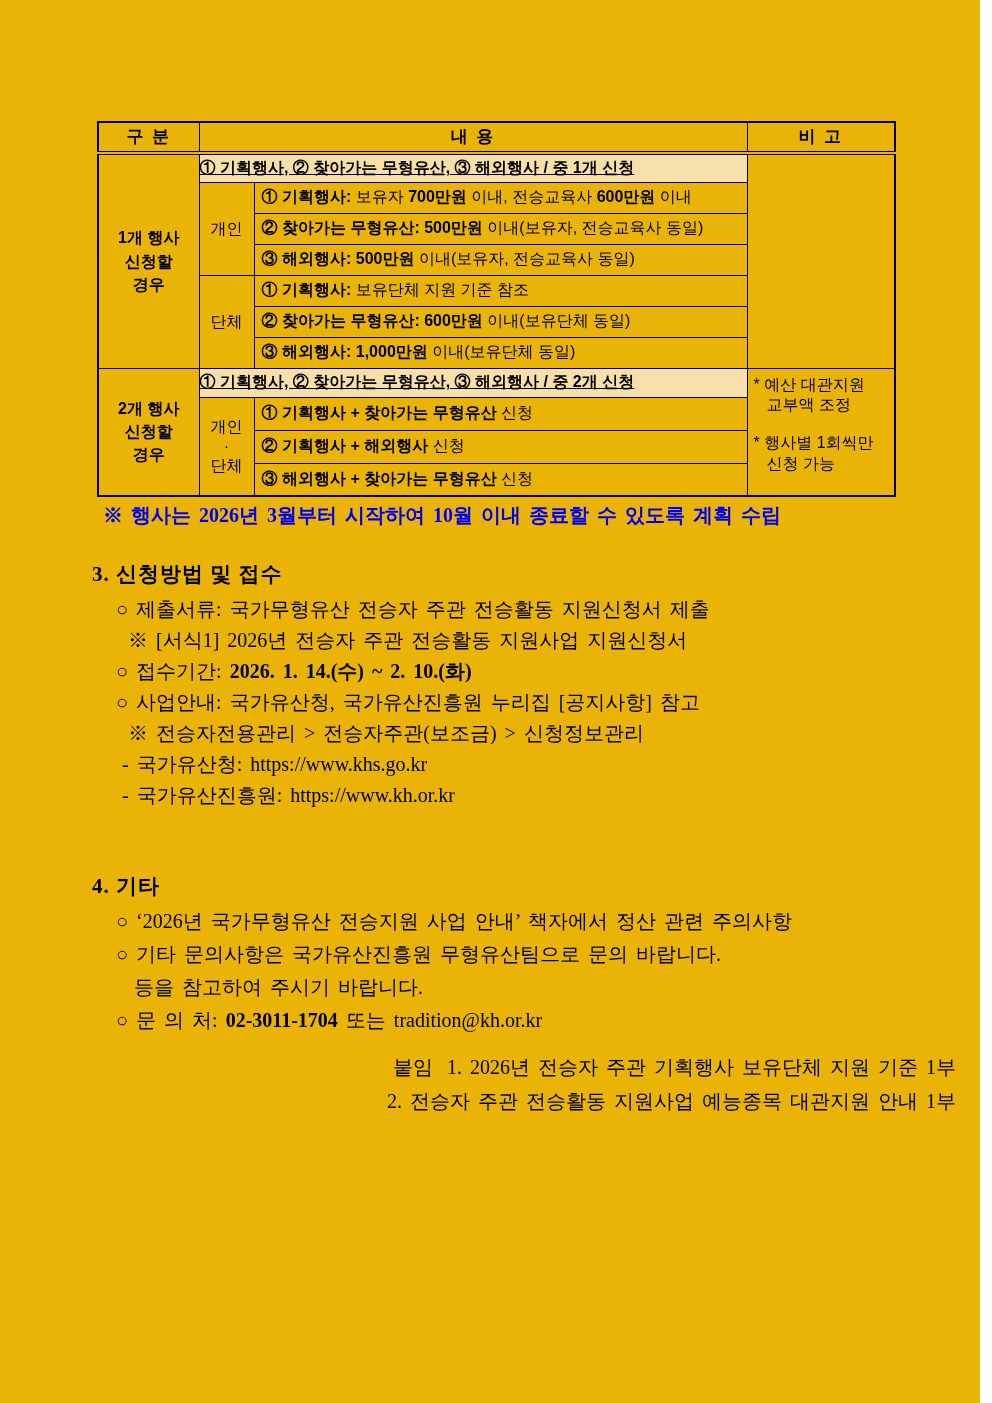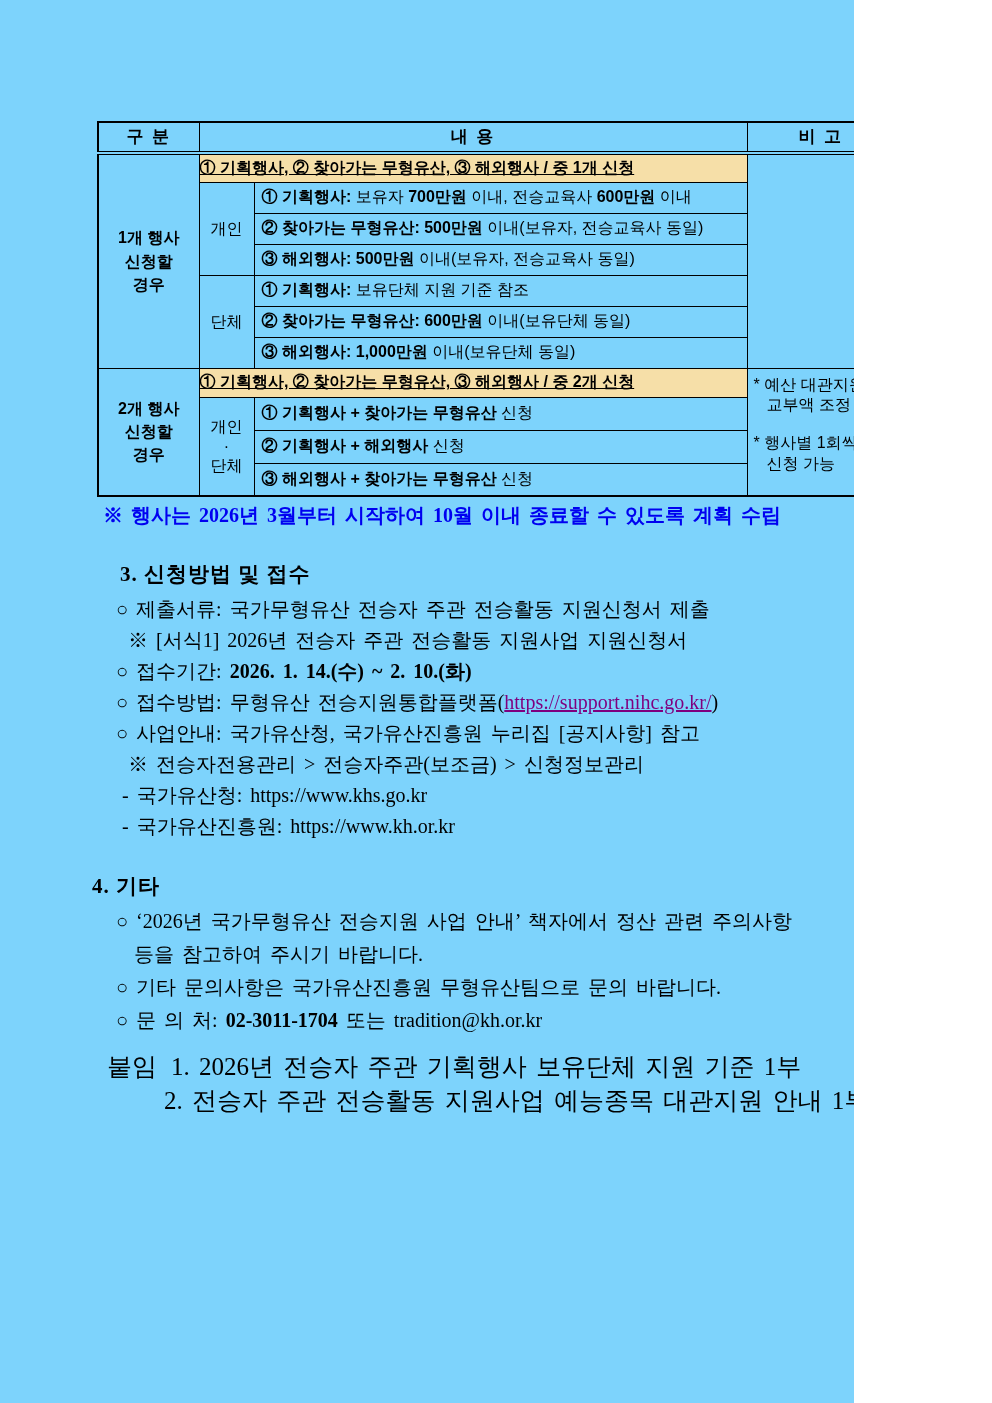--- a/index.html
+++ b/index.html
@@ -1,20 +1,20 @@
 <!DOCTYPE html>
 <html><head>
 <meta charset="utf-8">
 <style>
   * { margin:0; padding:0; box-sizing:border-box; }
   html,body { background:#fff; }
   .page {
     position:relative;
-    width:854px; height:1403px;
-    background:#7dd3fc;
+    width:980px; height:1403px;
+    background:#eab308;
     font-family:"Liberation Serif", serif;
     color:#000;
     overflow:hidden;
   }
 
   
   .tbl-wrap { position:absolute; left:97px; top:121px; width:797px; }
   table.main {
     border-collapse:collapse;
     width:100%;
@@ -57,21 +57,21 @@
   .sec-heading {
     left:92px; font-size:21px; font-weight:bold; letter-spacing:1px;
   }
   .lines { left:92px; width:880px; font-size:20px; }
   .lines .ln { line-height:31px; white-space:nowrap; word-spacing:3px; }
   .lines.s4 .ln { line-height:33px; }
   .pad-bullet { padding-left:24px; }
   .pad-note   { padding-left:36px; }
   .pad-dash   { padding-left:30px; }
   .pad-cont   { padding-left:42px; }
-  .attach { left:107px; width:880px; font-size:25px; }
+  .attach { left:76px; width:880px; font-size:20px;text-align:right; }
   .attach .ln { line-height:34px; white-space:nowrap; word-spacing:3px; }
   .attach-label { margin-right:14px; }
   .pad-attach { padding-left:57px; }
 </style>
 </head>
 <body>
 
 <div class="page">
 
   <div class="tbl-wrap">
@@ -140,37 +140,36 @@
           </tr>
       <tr class="r-c2">
             <td class="cell"><span style="font-weight: bold;">③ 해외행사 + 찾아가는 무형유산</span><span> 신청</span></td>
           </tr>
     </tbody>
       </table>
   </div>
 
   <div class="abs blue-note"><span style="font-weight: bold; color: rgb(0, 0, 240);">※ 행사는 2026년 3월부터 시작하여 10월 이내 종료할 수 있도록 계획 수립</span></div>
 
-  <div class="abs sec-heading" style="top:560px;margin-left:28px;">3. 신청방법 및 접수</div>
+  <div class="abs sec-heading" style="top:560px;">3. 신청방법 및 접수</div>
   <div class="abs lines" style="top:594px;">
     <div class="ln pad-bullet"><span>○ 제출서류: 국가무형유산 전승자 주관 전승활동 지원신청서 제출</span></div>
     <div class="ln pad-note"><span>※ [서식1] 2026년 전승자 주관 전승활동 지원사업 지원신청서</span></div>
     <div class="ln pad-bullet"><span>○ 접수기간: </span><span style="font-weight: bold; margin-top: 44px;">2026. 1. 14.(수) ~ 2. 10.(화)</span></div>
-    <div class="ln pad-bullet"><span>○ 접수방법: 무형유산 전승지원통합플랫폼(</span><span style="text-decoration: underline; color: rgb(127, 0, 127);">https://support.nihc.go.kr/</span><span>)</span></div>
     <div class="ln pad-bullet"><span>○ 사업안내: 국가유산청, 국가유산진흥원 누리집 [공지사항] 참고</span></div>
     <div class="ln pad-note"><span>※ 전승자전용관리 &gt; 전승자주관(보조금) &gt; 신청정보관리</span></div>
     <div class="ln pad-dash"><span>- 국가유산청: https://www.khs.go.kr</span></div>
     <div class="ln pad-dash"><span>- 국가유산진흥원: https://www.kh.or.kr</span></div>
   </div>
 
   <div class="abs sec-heading" style="top:872px;text-align:right;">4. 기타</div>
   <div class="abs lines s4" style="top:905px;">
     <div class="ln pad-bullet"><span>○ ‘2026년 국가무형유산 전승지원 사업 안내’ 책자에서 정산 관련 주의사항</span></div>
+    <div class="ln pad-bullet"><span>○ 기타 문의사항은 국가유산진흥원 무형유산팀으로 문의 바랍니다.</span></div>
     <div class="ln pad-cont"><span>등을 참고하여 주시기 바랍니다.</span></div>
-    <div class="ln pad-bullet"><span>○ 기타 문의사항은 국가유산진흥원 무형유산팀으로 문의 바랍니다.</span></div>
     <div class="ln pad-bullet"><span>○ 문 의 처: </span><span style="font-weight: bold;">02-3011-1704</span><span> 또는 tradition@kh.or.kr</span></div>
   </div>
 
   <div class="abs attach" style="top:1050px;">
     <div class="ln">
       <span class="attach-label">붙임</span><span><span>1. 2026년 전승자 주관 기획행사 보유단체 지원 기준 1부</span></span>
     </div>
     <div class="ln pad-attach">
       <span><span>2. 전승자 주관 전승활동 지원사업 예능종목 대관지원 안내 1부</span></span>
     </div>

